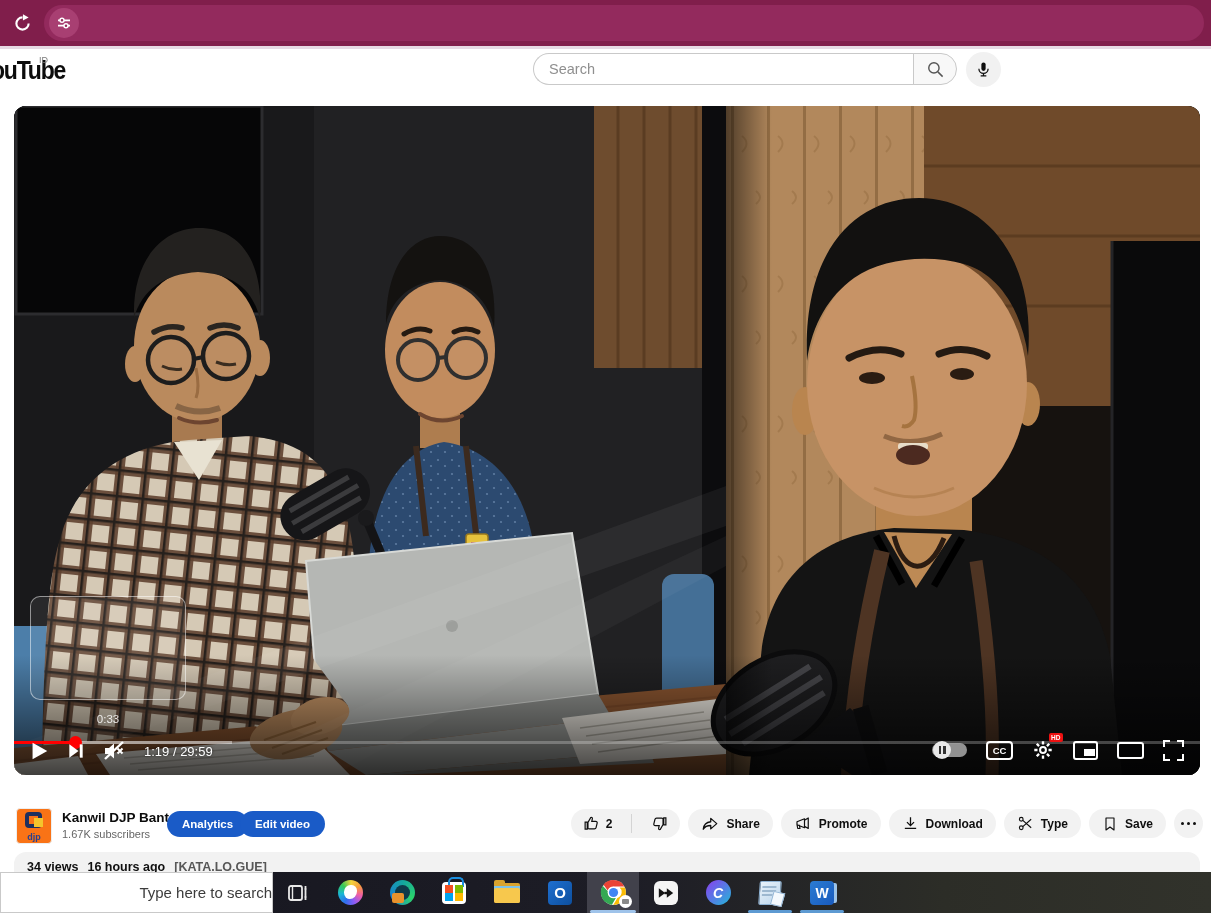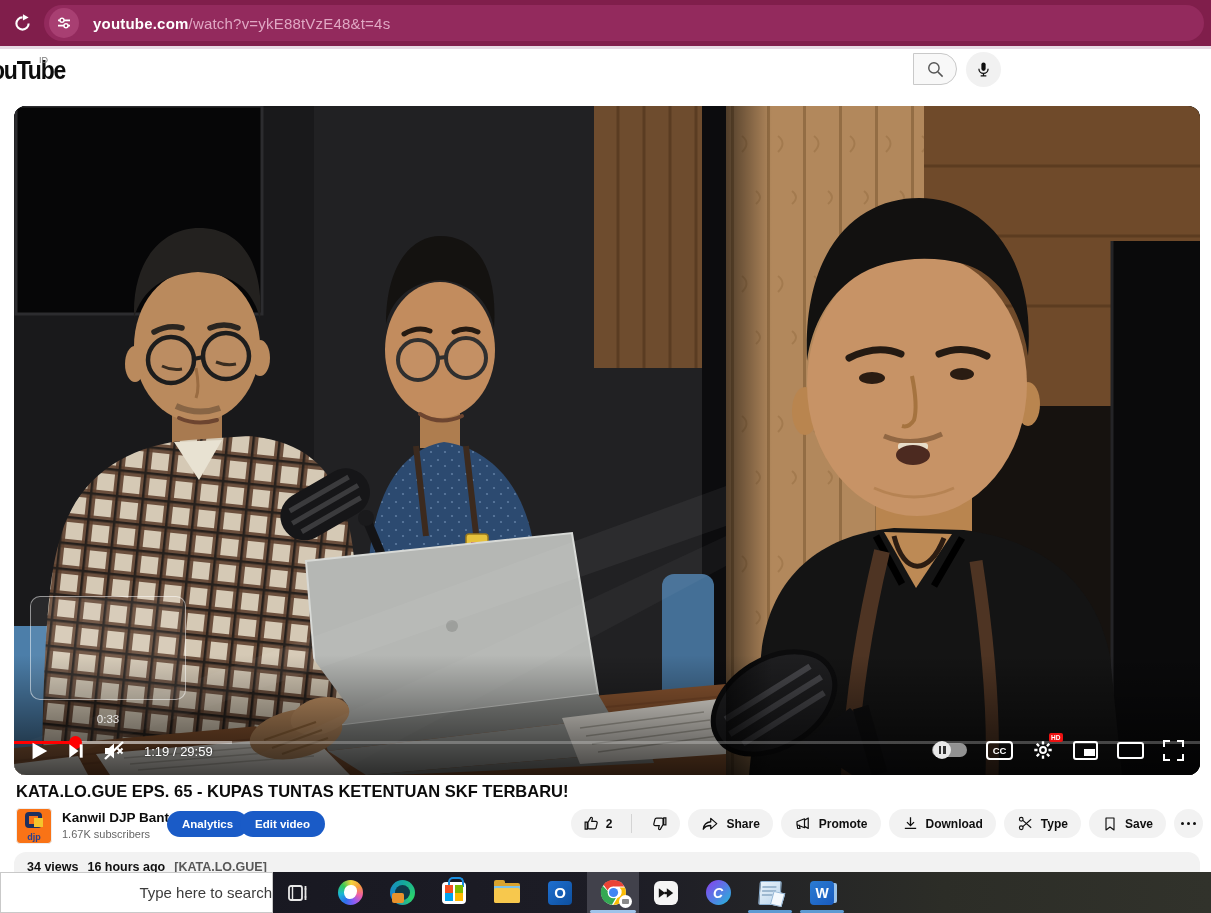--- a/index.html
+++ b/index.html
@@ -128,28 +128,30 @@
       </svg>
     </div>
     <div class="abs" id="omnibox">
       <div id="siteinfo">
         <svg width="16" height="16" viewBox="0 0 24 24">
           <path d="M3 8h18 M3 16h18" stroke="#fff" stroke-width="2.4"></path>
           <circle cx="9" cy="8" r="3" fill="#932a5d" stroke="#fff" stroke-width="2.2"></circle>
           <circle cx="15" cy="16" r="3" fill="#932a5d" stroke="#fff" stroke-width="2.2"></circle>
         </svg>
       </div>
-      <div id="url"><span class="host">youtube.com</span><span class="rest">/watch?v=ykE88tVzE48&amp;t=4s</span></div>
     </div>
   </div>
   <div class="abs" id="topbar-line"></div>
 
   <div class="abs" id="yt-header">
     <div class="abs" id="yt-logo">ouTube</div>
     <div class="abs" id="yt-logo-sup">ID</div>
+    <div class="abs" id="yt-search">
+      <input type="text" placeholder="Search" style="">
+    </div>
     <div class="abs" id="yt-search-btn">
       <svg width="19" height="19" viewBox="0 0 24 24">
         <circle cx="10" cy="10" r="6.5" fill="none" stroke="#555" stroke-width="1.8"></circle>
         <path d="M15 15 L21 21" stroke="#555" stroke-width="1.8"></path>
       </svg>
     </div>
     <div class="abs" id="yt-mic">
       <svg width="17" height="17" viewBox="0 0 24 24">
         <rect x="9" y="2" width="6" height="12" rx="3" fill="#0f0f0f"></rect>
         <path d="M5.5 11 a6.5 6.5 0 0 0 13 0 M12 17.5 V21 M8 21 h8" fill="none" stroke="#0f0f0f" stroke-width="1.8"></path>
@@ -364,21 +366,20 @@
         <div class="ctl" id="fs-btn">
             <i></i>
             <i></i>
             <i></i>
             <i></i>
           </div>
       </div>
     </div>
   </div>
 
-  <div class="abs" id="video-title">KATA.LO.GUE EPS. 65 - KUPAS TUNTAS KETENTUAN SKF TERBARU!</div>
   <div class="abs" id="avatar">
     <div class="mark">
         <i></i>
       </div>
     <div class="djp">djp</div>
   </div>
   <div class="abs" id="ch-name">Kanwil DJP Banten</div>
   <div class="abs" id="ch-subs">1.67K subscribers</div>
   <div class="blue-pill" id="btn-analytics">Analytics</div>
   <div class="blue-pill" id="btn-edit">Edit video</div>

